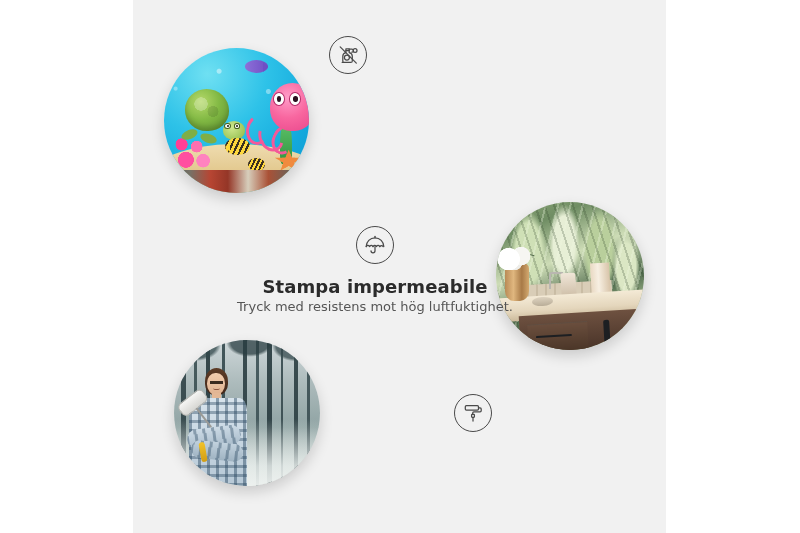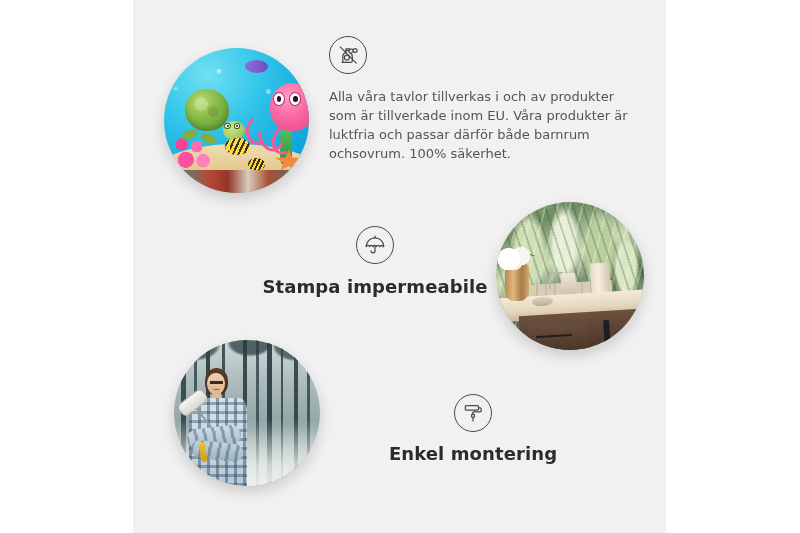--- a/index.html
+++ b/index.html
@@ -463,43 +463,42 @@
       <div class="f-icon">
         <svg width="26" height="26" viewBox="0 0 26 26" fill="none" stroke="#4a4a4a" stroke-width="1.25" stroke-linecap="round" stroke-linejoin="round">
           <path d="M7.2 20.4h8.6c.85 0 1.5-.68 1.5-1.5v-4.6c0-1.9-1.35-3.4-3.1-3.78V8.6h-3.3v1.92c-1.75.38-3.1 1.88-3.1 3.78v4.6c0 .82.65 1.5 1.5 1.5z"></path>
           <path d="M10.9 8.6V6.9h3.3v1.7"></path>
           <path d="M14.2 7.1h2.6c.9 0 1.6.7 1.6 1.55 0 .85-.7 1.55-1.6 1.55"></path>
           <circle cx="20.1" cy="8.5" r="1.9"></circle>
           <circle cx="11.9" cy="15.6" r="2.5"></circle>
           <line x1="5.2" y1="4.9" x2="21.3" y2="21.1"></line>
         </svg>
       </div>
-      <div class="f-body">Alla våra tavlor tillverkas i och av produkter som är tillverkade inom EU. Våra produkter är luktfria och passar därför både barnrum ochsovrum. 100% säkerhet.</div>
     </div>
 
     <div class="feature" id="feature-waterproof">
       <div class="f-icon">
         <svg width="26" height="26" viewBox="0 0 26 26" fill="none" stroke="#4a4a4a" stroke-width="1.25" stroke-linecap="round" stroke-linejoin="round">
           <path d="M4.2 14.6c0-4.9 3.95-8.8 8.8-8.8s8.8 3.9 8.8 8.8"></path>
           <path d="M4.2 14.6c1.05-1.5 2.35-1.5 3.4 0 1.05-1.5 2.35-1.5 3.4 0"></path>
           <path d="M11 14.6c1.05-1.5 2.35-1.5 3.4 0 1.05-1.5 2.35-1.5 3.4 0"></path>
           <path d="M17.8 14.6c.5-.72 1.1-1.08 1.7-1.08.6 0 1.2.36 1.7 1.08"></path>
           <line x1="13" y1="5.8" x2="13" y2="4.3"></line>
           <path d="M13 14.6v4.2c0 1.1-.9 2-2 2s-2-.9-2-2"></path>
         </svg>
       </div>
       <div class="f-title">Stampa impermeabile</div>
+      <div class="f-body">Tryck med resistens mot hög luftfuktighet.</div>
     </div>
 
     <div class="feature" id="feature-assembly">
       <div class="f-icon">
         <svg width="26" height="26" viewBox="0 0 26 26" fill="none" stroke="#4a4a4a" stroke-width="1.25" stroke-linecap="round" stroke-linejoin="round">
           <rect x="5.3" y="5.6" width="13.2" height="4.4" rx="1.1"></rect>
           <path d="M18.5 7.8h1.6c.6 0 1.1.5 1.1 1.1v1.9c0 .6-.5 1.1-1.1 1.1h-6.3c-.6 0-1.1.5-1.1 1.1v1.3"></path>
           <rect x="11.6" y="14.4" width="2.8" height="2.9" rx=".5"></rect>
           <line x1="13" y1="17.3" x2="13" y2="21"></line>
         </svg>
       </div>
-      <div class="f-title">Enkel montering</div>
     </div>
 
   </div>
 </div>
 
 </body></html>

